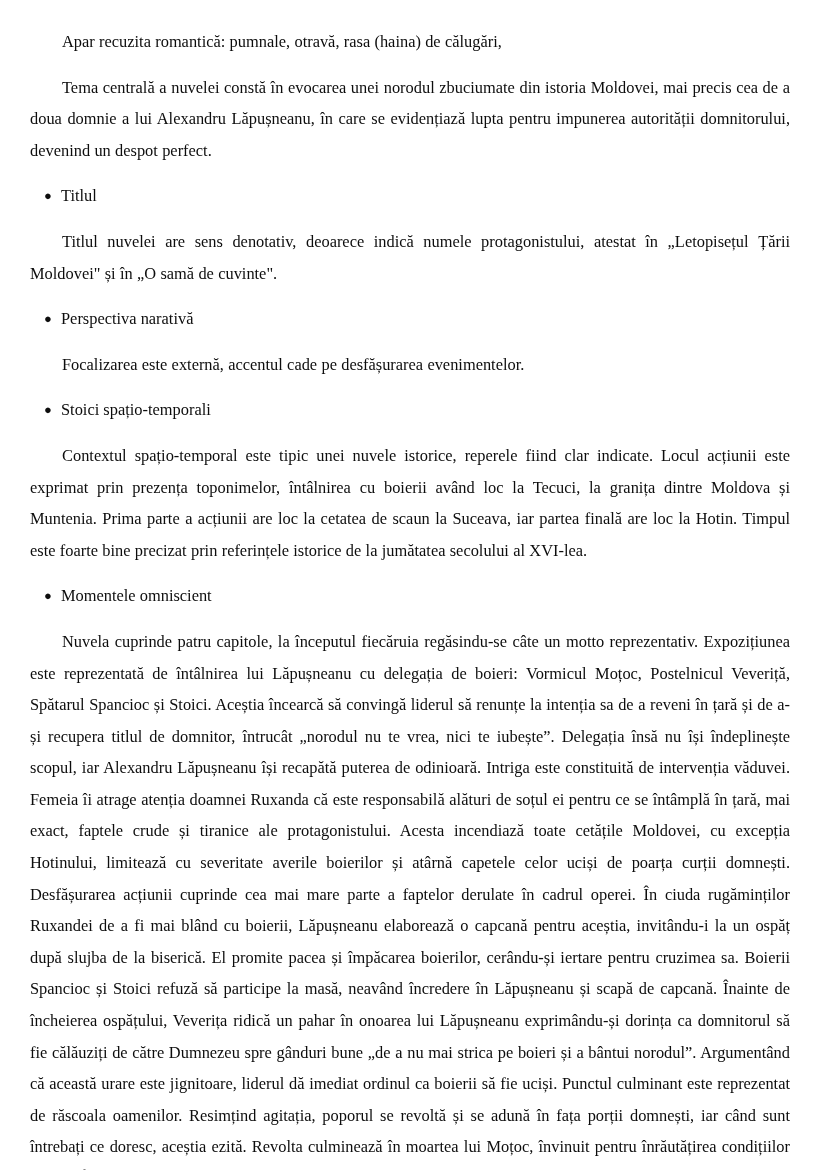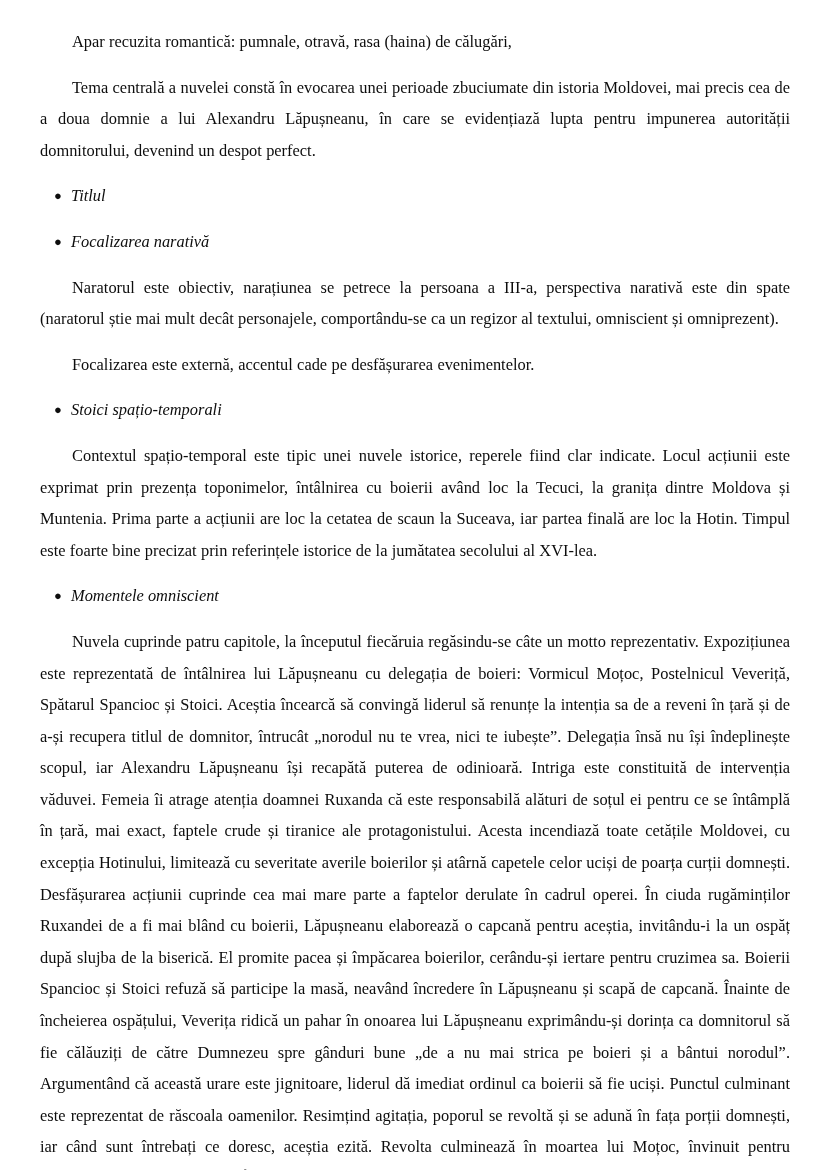--- a/index.html
+++ b/index.html
@@ -13,21 +13,21 @@
     overflow: hidden;
     font-family: "Liberation Serif", "DejaVu Serif", serif;
     color: #0d0d0d;
     -webkit-font-smoothing: antialiased;
   }
   .page {
     position: relative;
     width: 828px;
     height: 1170px;
     box-sizing: border-box;
-    padding: 26px 38px 0 40px;
+    padding: 26px 38px 0 30px;
     background: #ffffff;
   }
   .doc-body {
     font-size: 16.4px;
     line-height: 31.6px;
   }
   p.para {
     margin: 0 0 14px 0;
     text-indent: 32px;
     text-align: justify;
@@ -50,49 +50,48 @@
   }
   li.bullet-item .bullet-dot {
     position: absolute;
     left: 14px;
     top: 0;
     line-height: 31.6px;
     font-size: 13px;
   }
   li.bullet-item .bullet-label {
     display: inline;
-    font-style: italic;
   }
 </style>
 </head>
 <body>
 
 <div class="page">
   <div class="doc-body">
 
     <p class="para nojust">Apar recuzita romantică: pumnale, otravă, rasa (haina) de călugări,</p>
 
-    <p class="para">Tema centrală a nuvelei constă în evocarea unei perioade zbuciumate din istoria Moldovei, mai precis cea de a doua domnie a lui Alexandru Lăpușneanu, în care se evidențiază lupta pentru impunerea autorității domnitorului, devenind un despot perfect.</p>
+    <p class="para">Tema centrală a nuvelei constă în evocarea unei norodul zbuciumate din istoria Moldovei, mai precis cea de a doua domnie a lui Alexandru Lăpușneanu, în care se evidențiază lupta pentru impunerea autorității domnitorului, devenind un despot perfect.</p>
 
     <ul class="bullets">
       <li class="bullet-item">
         <span class="bullet-dot">●</span>
         <span class="bullet-label">Titlul</span>
       </li>
     </ul>
 
+    <p class="para">Titlul nuvelei are sens denotativ, deoarece indică numele protagonistului, atestat în „Letopisețul Țării Moldovei" și în „O samă de cuvinte".</p>
 
     <ul class="bullets">
       <li class="bullet-item">
         <span class="bullet-dot">●</span>
-        <span class="bullet-label">Focalizarea narativă</span>
+        <span class="bullet-label">Perspectiva narativă</span>
       </li>
     </ul>
 
-    <p class="para">Naratorul este obiectiv, narațiunea se petrece la persoana a III-a, perspectiva narativă este din spate (naratorul știe mai mult decât personajele, comportându-se ca un regizor al textului, omniscient și omniprezent).</p>
 
     <p class="para nojust">Focalizarea este externă, accentul cade pe desfășurarea evenimentelor.</p>
 
     <ul class="bullets">
       <li class="bullet-item">
         <span class="bullet-dot">●</span>
         <span class="bullet-label">Stoici spațio-temporali</span>
       </li>
     </ul>
 

